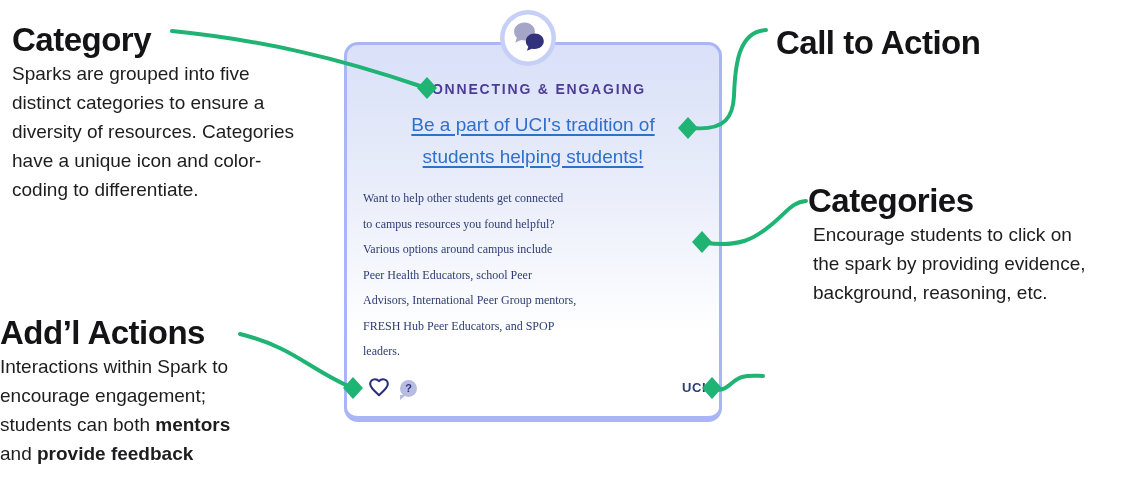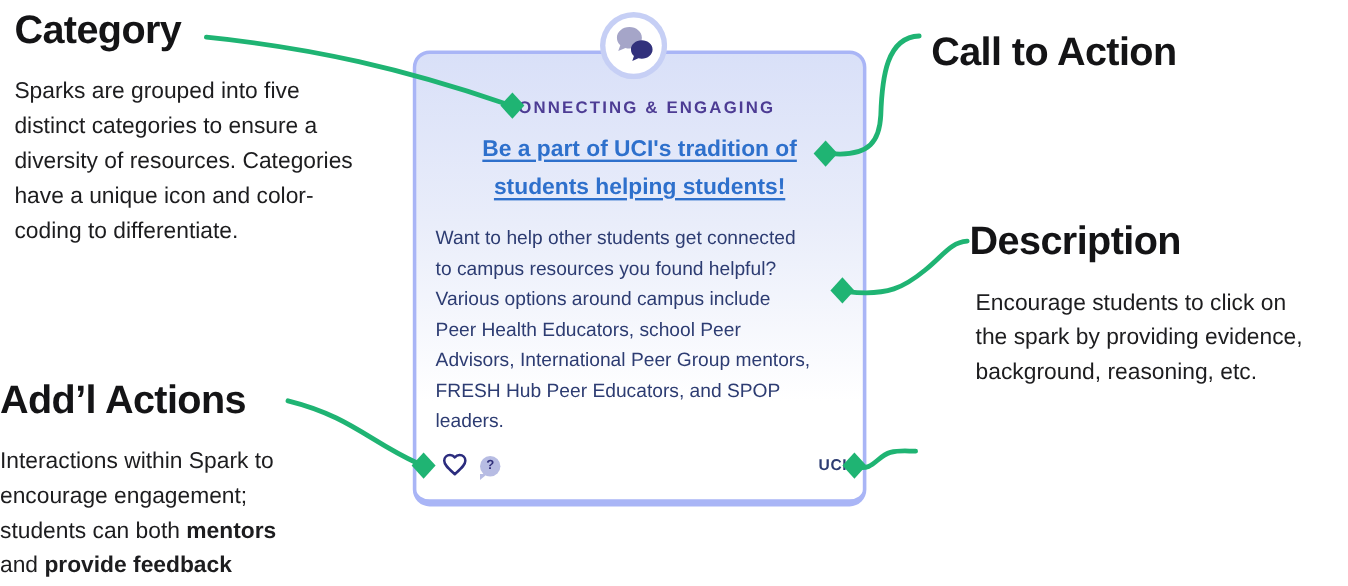--- a/index.html
+++ b/index.html
@@ -10,25 +10,25 @@
     overflow:hidden;
   }
   
   .ann { position:absolute; }
   .ann h2 {
     font-size:33px; font-weight:800; color:#141416; letter-spacing:-0.5px;
     font-family:"Liberation Sans", sans-serif;
   }
   .ann p {
     font-size:19px; line-height:29px; color:#1d1d1f;
-    white-space:pre-line; margin-top:18px;
+    white-space:pre-line; margin-top:0;
     font-family:"Liberation Sans", sans-serif;
   }
   .ann p b { font-weight:800; }
-  #ann-category   { left:12px;  top:6px;   width:330px; }
+  #ann-category   { left:12px;  top:21px;   width:330px; }
   #ann-addl       { left:0;   top:314px; width:300px; }
   #ann-cta        { left:776px; top:24px;  width:330px; }
   #ann-desc       { left:808px; top:182px; width:310px; }
   #ann-desc p     { margin-left:5px; }
   #ann-office     { left:768px; top:354px; width:300px; }
 
   
   .card {
     position:absolute; left:344px; top:42px; width:378px; height:380px;
     border:3px solid #a9b5f6; border-bottom-width:6px; border-radius:14px;
@@ -37,27 +37,27 @@
   }
   .avatar {
     position:absolute; left:500px; top:10px; width:56px; height:56px; z-index:4;
   }
   .card-label {
     position:absolute; top:36px; left:0; width:100%; text-align:center;
     font-size:14px; font-weight:700; letter-spacing:1.8px; color:#4d3c94;
   }
   .card-title {
     position:absolute; top:64px; left:10px; width:352px; text-align:center;
-    font-size:19px; font-weight:700; line-height:32px; color:#2e70cc;
+    font-size:19px; font-weight:400; line-height:32px; color:#2e70cc;
     text-decoration:underline; text-underline-offset:3px; text-decoration-thickness:2px;
     white-space:pre-line; cursor:pointer;
   }
   .card-body {
     position:absolute; top:141px; left:16px; width:346px;
-    font-size:16px; line-height:25.5px; color:#2d3c72; white-space:pre-line;
+    font-size:12px; line-height:25.5px; color:#2d3c72; white-space:pre-line;font-family:Liberation Serif, serif;
   }
   .card-footer {
     position:absolute; left:20px; right:13px; top:326px; height:32px;
     display:flex; align-items:center; justify-content:space-between;
   }
   .footer-icons { display:flex; align-items:center; gap:9px; }
   .heart-btn { width:24px; height:24px; cursor:pointer; }
   .fb-btn {
     position:relative; width:17px; height:17px; border-radius:50%;
     background:#b7bce3; cursor:pointer; display:flex; align-items:center; justify-content:center;
@@ -96,21 +96,21 @@
 encourage engagement;
 students can both </span><b>mentors</b><span>
 and </span><b>provide feedback</b></p>
   </div>
 
   <div class="ann" id="ann-cta">
     <h2>Call to Action</h2>
   </div>
 
   <div class="ann" id="ann-desc">
-    <h2>Description</h2>
+    <h2>Categories</h2>
     <p>Encourage students to click on
 the spark by providing evidence,
 background, reasoning, etc.</p>
   </div>
 
 
   <div class="card">
     <div class="card-label">CONNECTING &amp; ENGAGING</div>
     <div class="card-title">Be a part of UCI's tradition of
 students helping students!</div>

